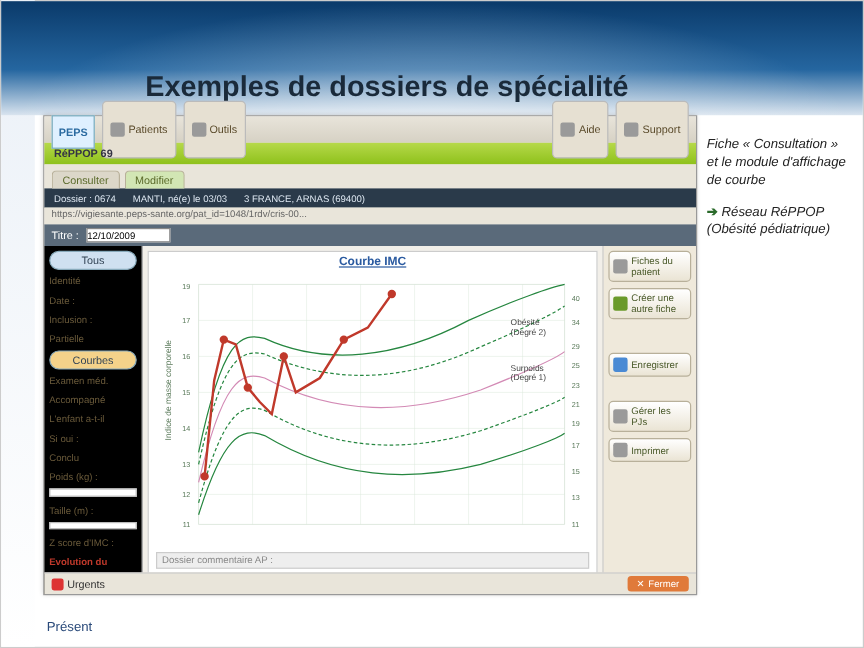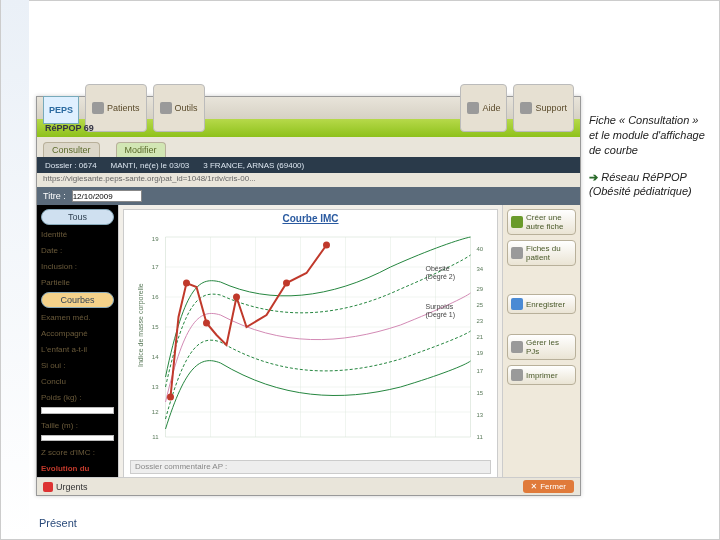--- a/index.html
+++ b/index.html
@@ -10,21 +10,21 @@
   .slide-title{position:absolute;left:120px;top:58px;font-size:24px;font-weight:bold;color:#1a2a3a}
   .present{position:absolute;left:38px;bottom:10px;font-size:11px;color:#2a4a7a}
   .annot{position:absolute;right:10px;top:112px;width:120px;font-size:11px;font-style:italic;color:#222;line-height:1.35}
   .annot .arrow{color:#2a6a2a;font-style:normal;font-weight:bold}
   .annot .net{margin-top:12px}
   .app{position:absolute;left:35px;top:95px;width:545px;height:400px;background:#f2efe9;border:1px solid #999;box-shadow:0 0 4px rgba(0,0,0,.2);font-size:9px;color:#333}
   .topbar{height:22px;background:linear-gradient(#e8e4da,#d6d1c4);display:flex;align-items:center;padding:0 6px;gap:6px}
   .peps-logo{width:36px;height:28px;background:#dff0ff;border:1px solid #7ab;margin-top:4px;display:flex;align-items:center;justify-content:center;color:#2a6aa0;font-weight:bold;font-size:9px}
   .topbtn{display:flex;align-items:center;gap:3px;padding:17px 6px;background:#e6e0d2;border:1px solid #bbb;border-radius:4px;color:#5a4a2a}
   .greenbar{height:18px;background:linear-gradient(#b6d94a,#8ec11b);display:flex;align-items:center;padding:0 8px;color:#334; font-weight:bold}
-  .tabstrip{height:20px;background:#e9e5da;display:flex;align-items:flex-end;padding:0 6px;gap:16px}
+  .tabstrip{height:20px;background:#e9e5da;display:flex;align-items:flex-end;padding:0 6px;gap:4px}
   .tab{padding:2px 8px;background:#dcd7c9;border:1px solid #b8b09a;border-bottom:none;border-radius:4px 4px 0 0;color:#5a6a2a}
   .tab.mod{background:#d2e6b4}
   .docinfo{height:16px;background:#2a3a4a;color:#dce6f0;display:flex;align-items:center;padding:0 8px;gap:14px;font-size:8px}
   .urlbar{height:14px;background:#e9e5da;color:#666;padding:1px 6px;font-size:8px;white-space:nowrap;overflow:hidden}
   .titre{height:18px;background:#5a6a7a;color:#fff;display:flex;align-items:center;padding:0 6px;gap:6px}
   .titre input{width:70px;height:12px;font-size:8px;border:1px solid #888;background:#fff}
   .body{display:flex;height:calc(100% - 108px)}
   .sidebar{width:82px;background:#000000;border-right:1px solid #ccc;padding:4px;display:flex;flex-direction:column;gap:3px}
   .pill{background:#cfe0f0;border:1px solid #8ab;border-radius:8px;padding:2px 4px;text-align:center;color:#345}
   .lbl{font-size:8px;color:#6a5a3a;padding:2px 0}
@@ -42,20 +42,23 @@
   .urg{display:flex;align-items:flex-start;gap:3px}
   .urg .dot{width:10px;height:10px;background:#d33;border-radius:2px}
   .close{background:#e07a3a;color:#fff;padding:2px 8px;border-radius:3px;font-size:8px;display:flex;align-items:center;gap:3px}
   .slide-deco{position:absolute;left:0;bottom:0;width:28px;height:540px;background:linear-gradient(#eaf0f7,#fff)}
 </style>
 </head>
 <body>
 
 <div class="slide">
   <div class="slide-deco"></div>
+  <div class="slide-header">
+    <div class="slide-title">Exemples de dossiers de spécialité</div>
+  </div>
 
   <div class="annot">
     <div>Fiche « Consultation » et le module d'affichage de courbe</div>
     <div class="net"><span class="arrow">➔</span> <span>Réseau RéPPOP (Obésité pédiatrique)</span></div>
   </div>
 
   <div class="app">
     <div class="topbar">
       <div class="peps-logo">PEPS</div>
       <div class="topbtn">
@@ -179,27 +182,27 @@
               <text x="295" y="52">(Degré 2)</text>
             <text x="295" y="82">Surpoids</text>
               <text x="295" y="90">(Degré 1)</text>
           </g>
           <text x="12" y="140" font-size="7" fill="#5a7a5a" transform="rotate(-90 12 140)">Indice de masse corporelle</text>
         </svg>
         <div class="bottomfield">Dossier commentaire AP :</div>
       </div>
 
       <div class="rightpane">
+        <div class="rbtn">
+            <span class="ic"></span>
+            <span>Fiches du patient</span>
+          </div>
         <div class="rbtn green">
             <span class="ic"></span>
             <span>Créer une autre fiche</span>
-          </div>
-        <div class="rbtn">
-            <span class="ic"></span>
-            <span>Fiches du patient</span>
           </div>
         <div style="height:18px"></div>
         <div class="rbtn light">
             <span class="ic" style="background:#4a8ad4"></span>
             <span>Enregistrer</span>
           </div>
         <div style="height:10px"></div>
         <div class="rbtn">
             <span class="ic"></span>
             <span>Gérer les PJs</span>

